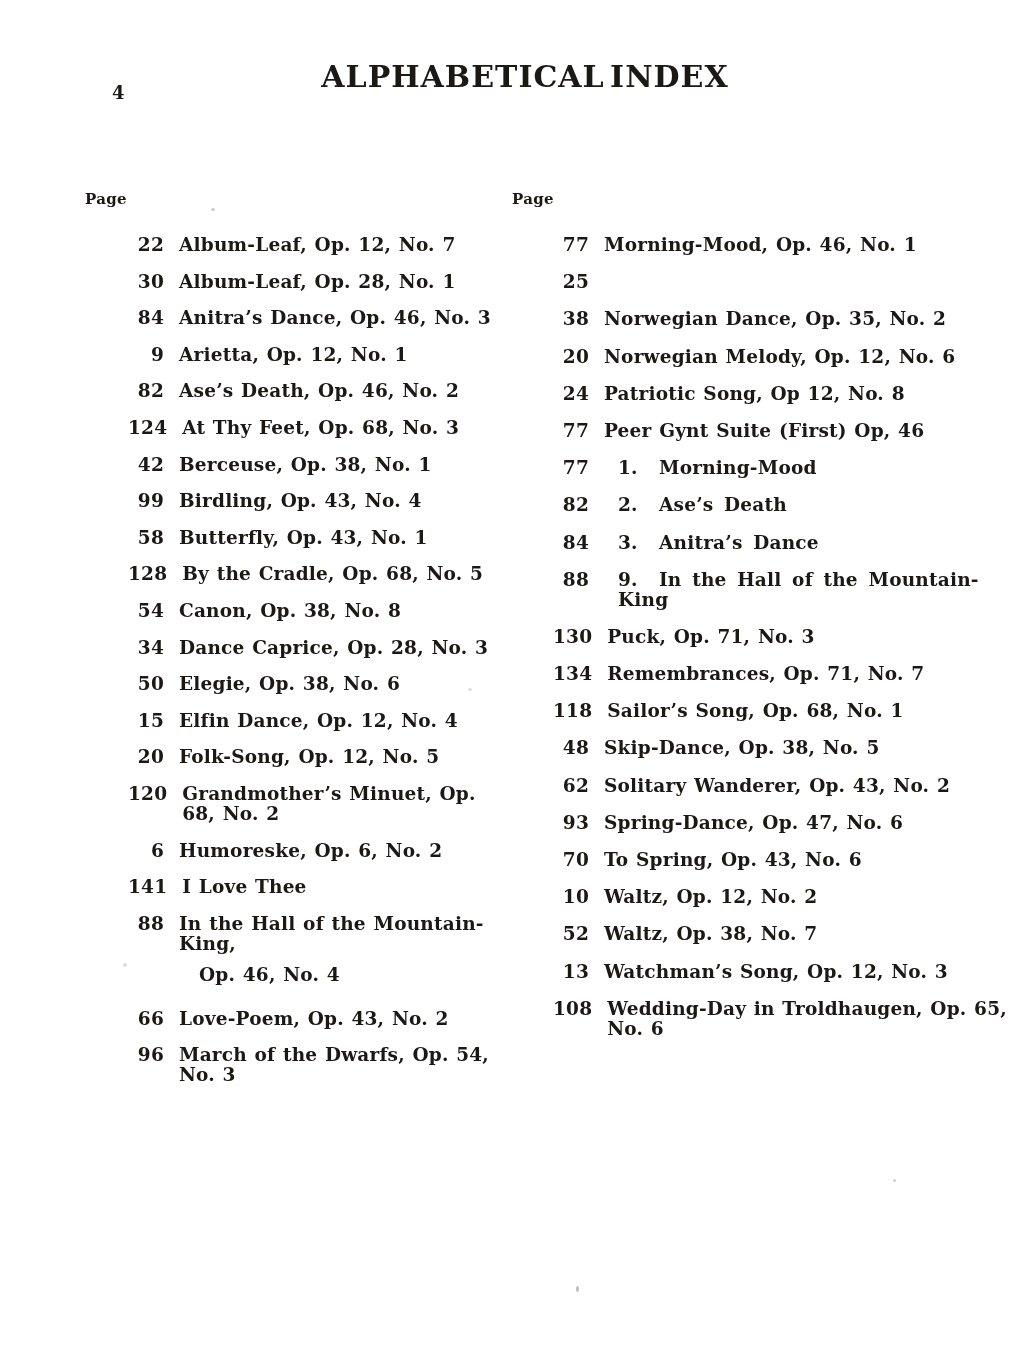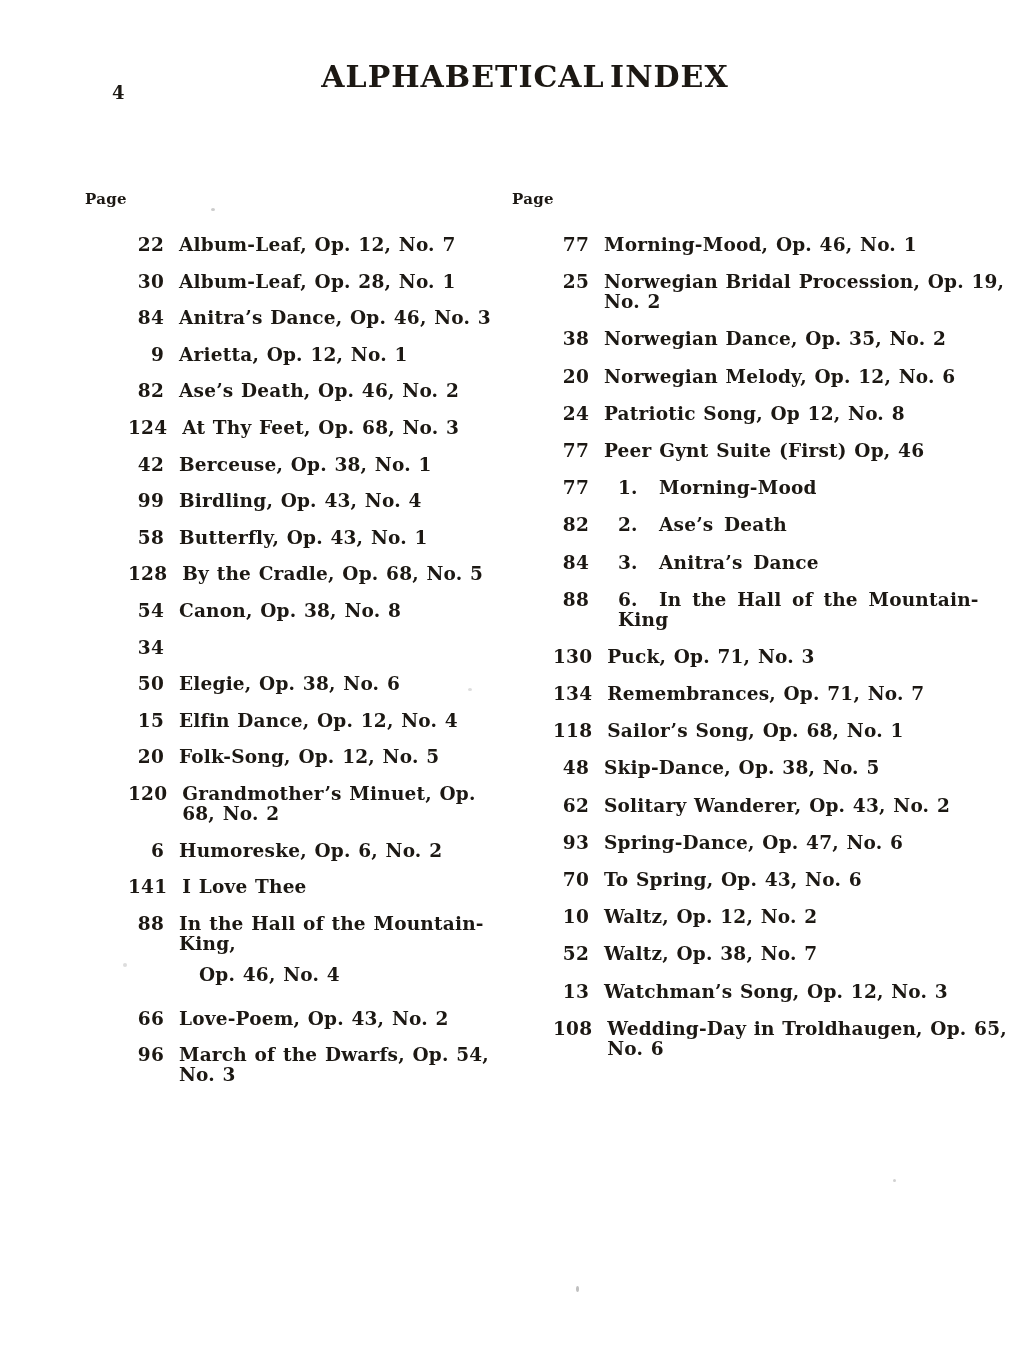--- a/index.html
+++ b/index.html
@@ -152,20 +152,21 @@
     <span class="entry-title">By the Cradle, Op. 68, No. 5</span>
   </div>
 
   <div class="row">
     <span class="num">54</span>
     <span class="entry-title">Canon, Op. 38, No. 8</span>
   </div>
 
   <div class="row">
     <span class="num">34</span>
+    <span class="entry-title">Dance Caprice, Op. 28, No. 3</span>
   </div>
 
   <div class="row">
     <span class="num">50</span>
     <span class="entry-title">Elegie, Op. 38, No. 6</span>
   </div>
 
   <div class="row">
     <span class="num">15</span>
     <span class="entry-title">Elfin Dance, Op. 12, No. 4</span>
@@ -212,21 +213,20 @@
   <section class="col col-right">
     <div class="col-header">Page</div>
     <div class="rows">
   <div class="row">
     <span class="num">77</span>
     <span class="entry-title">Morning-Mood, Op. 46, No. 1</span>
   </div>
 
   <div class="row">
     <span class="num">25</span>
-    <span class="entry-title">Norwegian Bridal Procession, Op. 19, No. 2</span>
   </div>
 
   <div class="row">
     <span class="num">38</span>
     <span class="entry-title">Norwegian Dance, Op. 35, No. 2</span>
   </div>
 
   <div class="row">
     <span class="num">20</span>
     <span class="entry-title">Norwegian Melody, Op. 12, No. 6</span>
@@ -253,21 +253,21 @@
     <span class="entry-title">2.  Ase’s Death</span>
   </div>
 
   <div class="row indent">
     <span class="num">84</span>
     <span class="entry-title">3.  Anitra’s Dance</span>
   </div>
 
   <div class="row indent">
     <span class="num">88</span>
-    <span class="entry-title">6.  In the Hall of the Mountain-King</span>
+    <span class="entry-title">9.  In the Hall of the Mountain-King</span>
   </div>
 
   <div class="row">
     <span class="num">130</span>
     <span class="entry-title">Puck, Op. 71, No. 3</span>
   </div>
 
   <div class="row">
     <span class="num">134</span>
     <span class="entry-title">Remembrances, Op. 71, No. 7</span>

